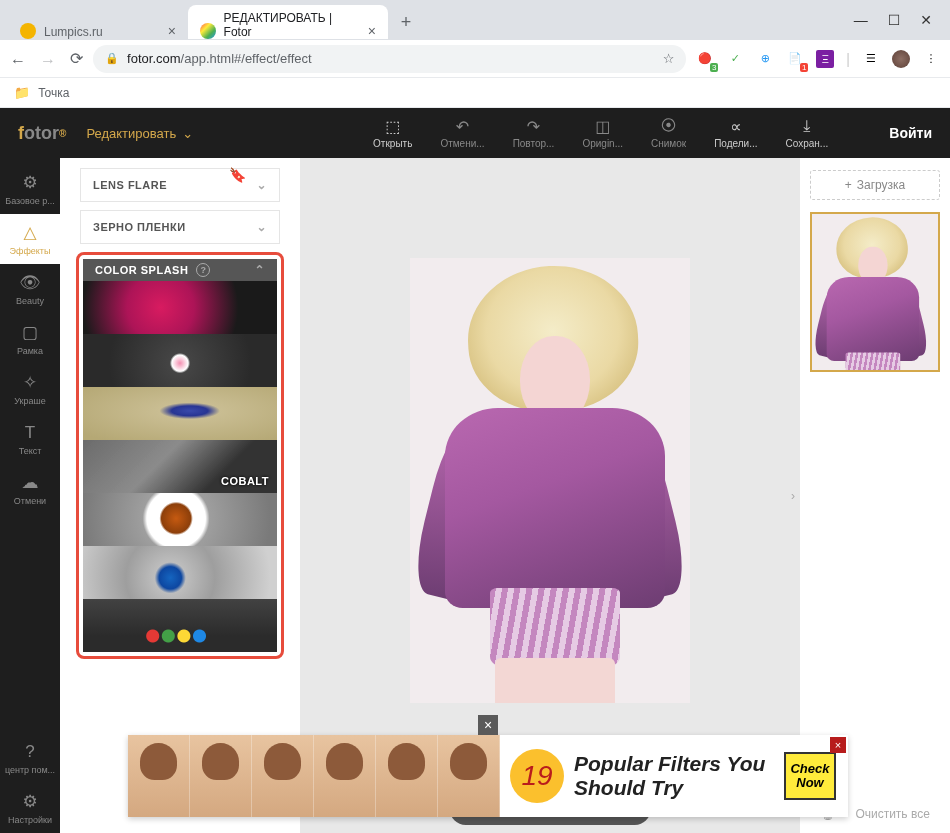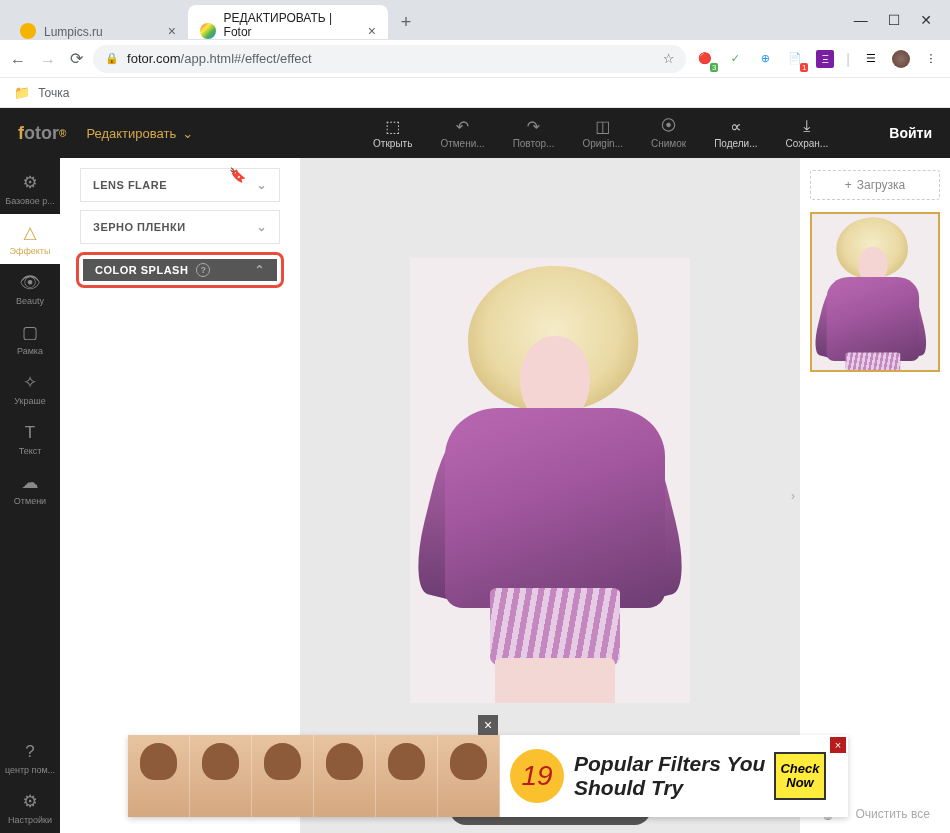--- a/index.html
+++ b/index.html
@@ -75,21 +75,21 @@
 .clear-all{margin-top:auto;color:#aaa;font-size:12px;display:flex;align-items:center;gap:20px}
 .ad-close{position:absolute;bottom:98px;left:478px;width:20px;height:20px;background:#5a5a5a;color:#fff;display:flex;align-items:center;justify-content:center;font-size:14px;z-index:5}
 .ad-banner{position:absolute;bottom:16px;left:128px;width:720px;height:82px;background:linear-gradient(90deg,#f5e6d3 0%,#fff 40%);display:flex;align-items:center;overflow:hidden;box-shadow:0 2px 6px rgba(0,0,0,.2)}
 .ad-faces{display:flex;height:100%}
 .ad-face{width:62px;height:100%;background:linear-gradient(180deg,#e8c4a0 0%,#d4a880 100%);border-right:1px solid rgba(255,255,255,.3);position:relative}
 .ad-face::after{content:"";position:absolute;top:10%;left:20%;width:60%;height:45%;background:#8d5a3a;border-radius:50% 50% 40% 40%}
 .ad-num{width:54px;height:54px;background:#fbc02d;border-radius:50%;display:flex;align-items:center;justify-content:center;font-size:28px;font-weight:400;font-style:italic;color:#b91c1c;margin:0 10px}
 .ad-text{flex:1;font-family:Georgia,serif}
 .ad-text .l1{font-size:17px;color:#333;font-style:italic}
 .ad-text .l2{font-size:21px;color:#222;font-weight:900;font-style:italic}
-.ad-cta{width:52px;height:48px;background:#ffeb3b;border:2px solid #333;display:flex;flex-direction:column;align-items:center;justify-content:center;font-size:13px;font-weight:900;font-style:italic;margin-right:22px;line-height:1.1}
+.ad-cta{width:52px;height:48px;background:#ffeb3b;border:2px solid #333;display:flex;flex-direction:column;align-items:center;justify-content:center;font-size:13px;font-weight:900;font-style:italic;margin-right:12px;line-height:1.1}
 .ad-x{position:absolute;top:2px;right:2px;width:16px;height:16px;background:#b71c1c;color:#fff;font-size:11px;display:flex;align-items:center;justify-content:center}
 </style>
 </head>
 <body>
 
 <div class="titlebar">
   <div class="tabs-row">
     <div class="tab">
       <span class="favicon" style="background:#f4b400"></span>
       <span>Lumpics.ru</span>
@@ -233,20 +233,31 @@
         <span>ЗЕРНО ПЛЕНКИ</span>
         <span class="chev">⌄</span>
       </div>
 
       <div class="highlight-box">
         <div class="cs-header">
           <span>COLOR SPLASH</span>
           <span class="help">?</span>
           <span class="chev">⌃</span>
         </div>
+        <div id="cs-thumbs">
+            <div class="thumb t-rose"></div>
+            <div class="thumb t-flower"></div>
+            <div class="thumb t-berries"></div>
+            <div class="thumb t-cobalt">
+              <div class="thumb-label">COBALT</div>
+            </div>
+            <div class="thumb t-coffee"></div>
+            <div class="thumb t-umbrella"></div>
+            <div class="thumb t-candy"></div>
+          </div>
       </div>
     </div>
 
     <div class="canvas-area">
       <div class="canvas-img">
         <div class="hair"></div>
           <div class="face"></div>
         <div class="arm-l"></div>
           <div class="arm-r"></div>
         <div class="jacket"></div>

